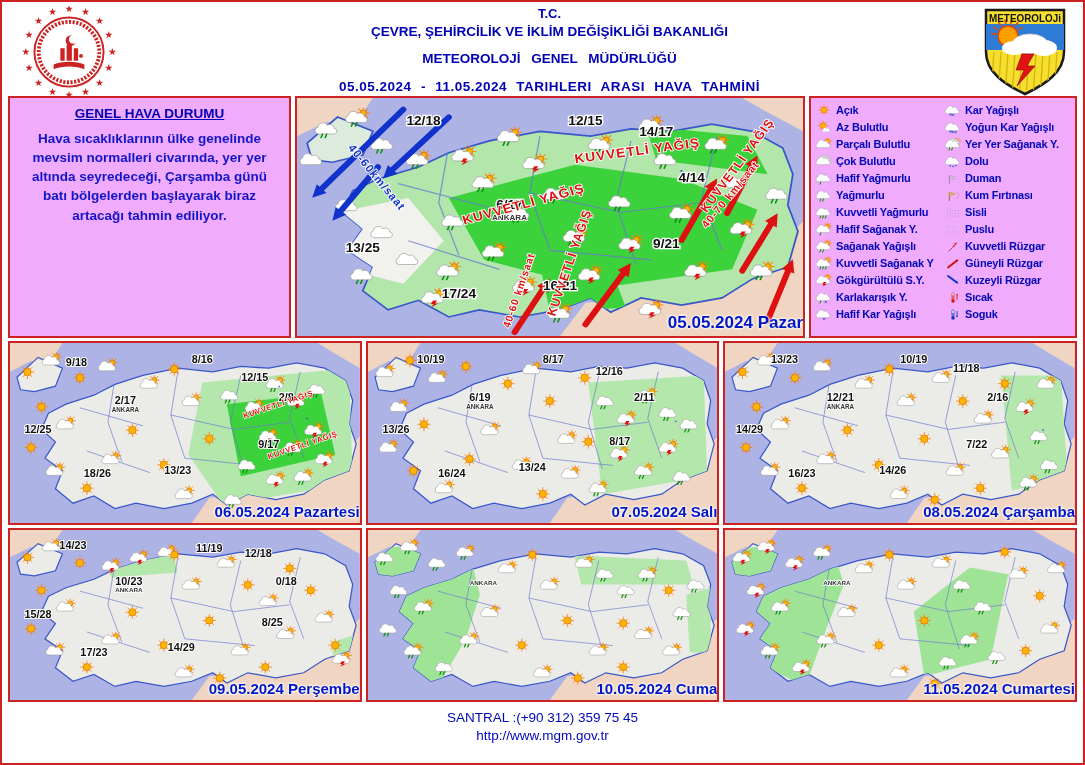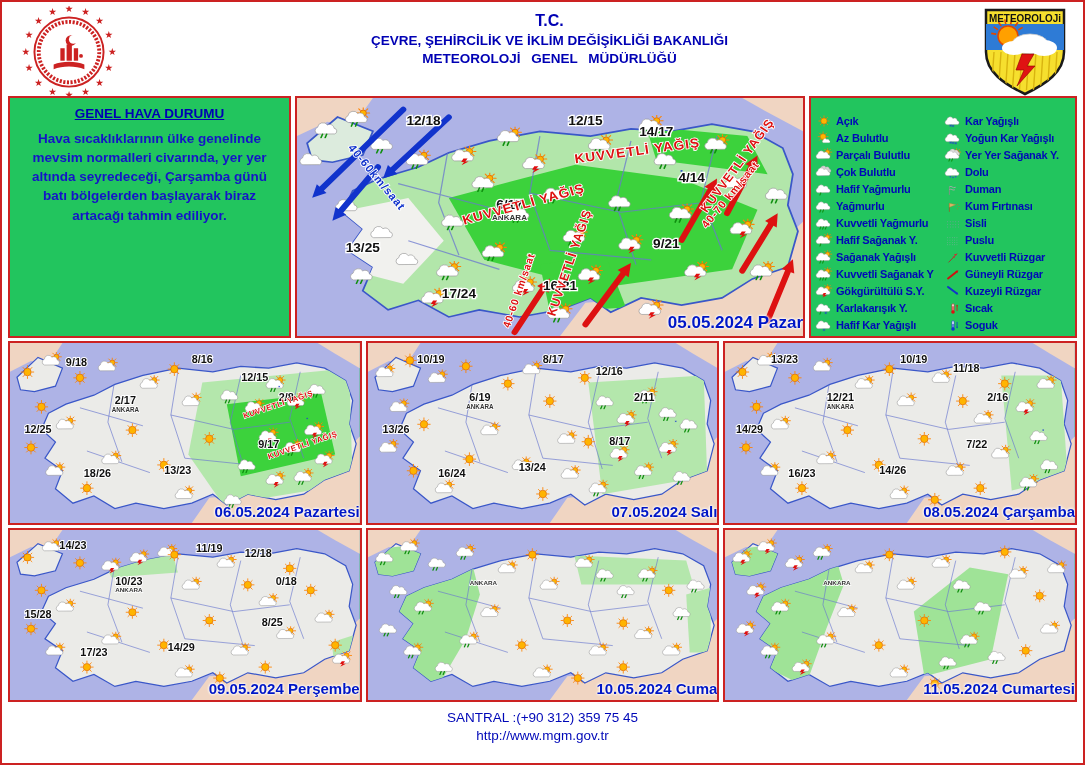--- a/index.html
+++ b/index.html
@@ -2,35 +2,35 @@
 <html><head>
 <meta charset="utf-8">
 <style>
   html,body{margin:0;padding:0;background:#fff;}
   .page{position:relative;width:1085px;height:765px;box-sizing:border-box;
         border:2px solid #cc2222;background:#fff;
         font-family:"Liberation Sans",sans-serif;overflow:hidden;}
   
   .header{display:flex;align-items:flex-start;padding:4px 10px 0 14px;height:88px;}
   .hdr-center{flex:1;text-align:center;color:#0000b4;font-weight:bold;}
-  .hdr-l1{font-size:16px;margin-top:6px;}
+  .hdr-l1{font-size:13px;margin-top:0;}
   .hdr-l2{font-size:13.5px;margin-top:3px;}
-  .hdr-l3{font-size:13.5px;margin-top:3px;word-spacing:7px;}
+  .hdr-l3{font-size:13.5px;margin-top:12px;word-spacing:7px;}
   .hdr-l4{font-size:13.5px;margin-top:13px;word-spacing:5px;letter-spacing:.5px;}
   .logo-left,.logo-right{flex:none;}
   
   .row-a{display:flex;gap:4px;padding:2px 6px 0 6px;height:242px;}
-  .panel{border:2px solid #cc2222;background:#22c55e;box-sizing:border-box;}
+  .panel{border:2px solid #cc2222;background:#f0abfc;box-sizing:border-box;}
   .general-panel{width:283px;padding:6px 10px;text-align:center;}
   .general-title{color:#0000b4;font-weight:bold;font-size:13.5px;text-decoration:underline;margin-top:2px;}
   .general-text{color:#1414c8;font-weight:bold;font-size:13.5px;line-height:1.42;margin-top:8px;}
   .map-panel{position:relative;overflow:hidden;}
   .main-map{width:510px;height:242px;}
   .legend-panel{flex:1;display:flex;gap:2px;padding:3px 4px;}
-  .legend-col{flex:1;display:flex;flex-direction:column;justify-content:flex-end;}
+  .legend-col{flex:1;display:flex;flex-direction:column;justify-content:flex-start;}
   .legend-row{display:flex;align-items:center;gap:3px;height:17px;color:#0008b8;
               font-weight:bold;font-size:11px;white-space:nowrap;letter-spacing:-.2px;}
   .legend-row svg{width:18px;height:14px;flex:none;}
   .maps-grid{display:flex;gap:4px;padding:3px 6px 0 6px;}
   .maps-grid .map-panel{flex:1;}
   .grid-b .map-panel{height:184px;}
   .grid-c .map-panel{height:174px;}
   .map-svg{position:absolute;left:0;top:0;width:100%;height:100%;display:block;}
   .map-date{position:absolute;right:0;bottom:3px;color:#0016c6;font-weight:bold;font-size:15px;
             text-shadow:0 0 3px #fff,0 0 3px #fff,0 0 2px #fff;}
@@ -72,20 +72,21 @@
         <rect x="41" y="44" width="4.5" height="13" fill="#cc2222"></rect>
         <rect x="47.5" y="40" width="5.5" height="17" fill="#cc2222"></rect>
         <rect x="55" y="44" width="4.5" height="13" fill="#cc2222"></rect>
         <circle cx="62.5" cy="52" r="2" fill="#cc2222"></circle>
         <path d="M34,61 C43,57 57,57 66,61 L66,66 C57,62 43,62 34,66 Z" fill="#cc2222"></path>
       </svg>
     <div class="hdr-center">
       <div class="hdr-l1">T.C.</div>
       <div class="hdr-l2">ÇEVRE, ŞEHİRCİLİK VE İKLİM DEĞİŞİKLİĞİ BAKANLIĞI</div>
       <div class="hdr-l3">METEOROLOJİ GENEL MÜDÜRLÜĞÜ</div>
+      <div class="hdr-l4">05.05.2024 - 11.05.2024 TARIHLERI ARASI HAVA TAHMİNİ</div>
     </div>
     <svg class="logo-right" id="shield-svg" width="96" height="92" viewBox="0 0 90 92">
         <clipPath id="cp_shield">
           <path d="M6,4 H84 V46 C84,66 66,78 45,88 C24,78 6,66 6,46 Z"></path>
         </clipPath>
         <path d="M6,4 H84 V46 C84,66 66,78 45,88 C24,78 6,66 6,46 Z" fill="#f6df2e" stroke="#1a1a1a" stroke-width="2.5"></path>
         <g clip-path="url(#cp_shield)">
           <rect x="6" y="18" width="78" height="26" fill="#2e7bd6"></rect>
           <line x1="14" y1="46" x2="11.5" y2="84" stroke="#d8b410" stroke-width="1.4"></line>
           <line x1="21" y1="46" x2="18.5" y2="84" stroke="#d8b410" stroke-width="1.4"></line>

